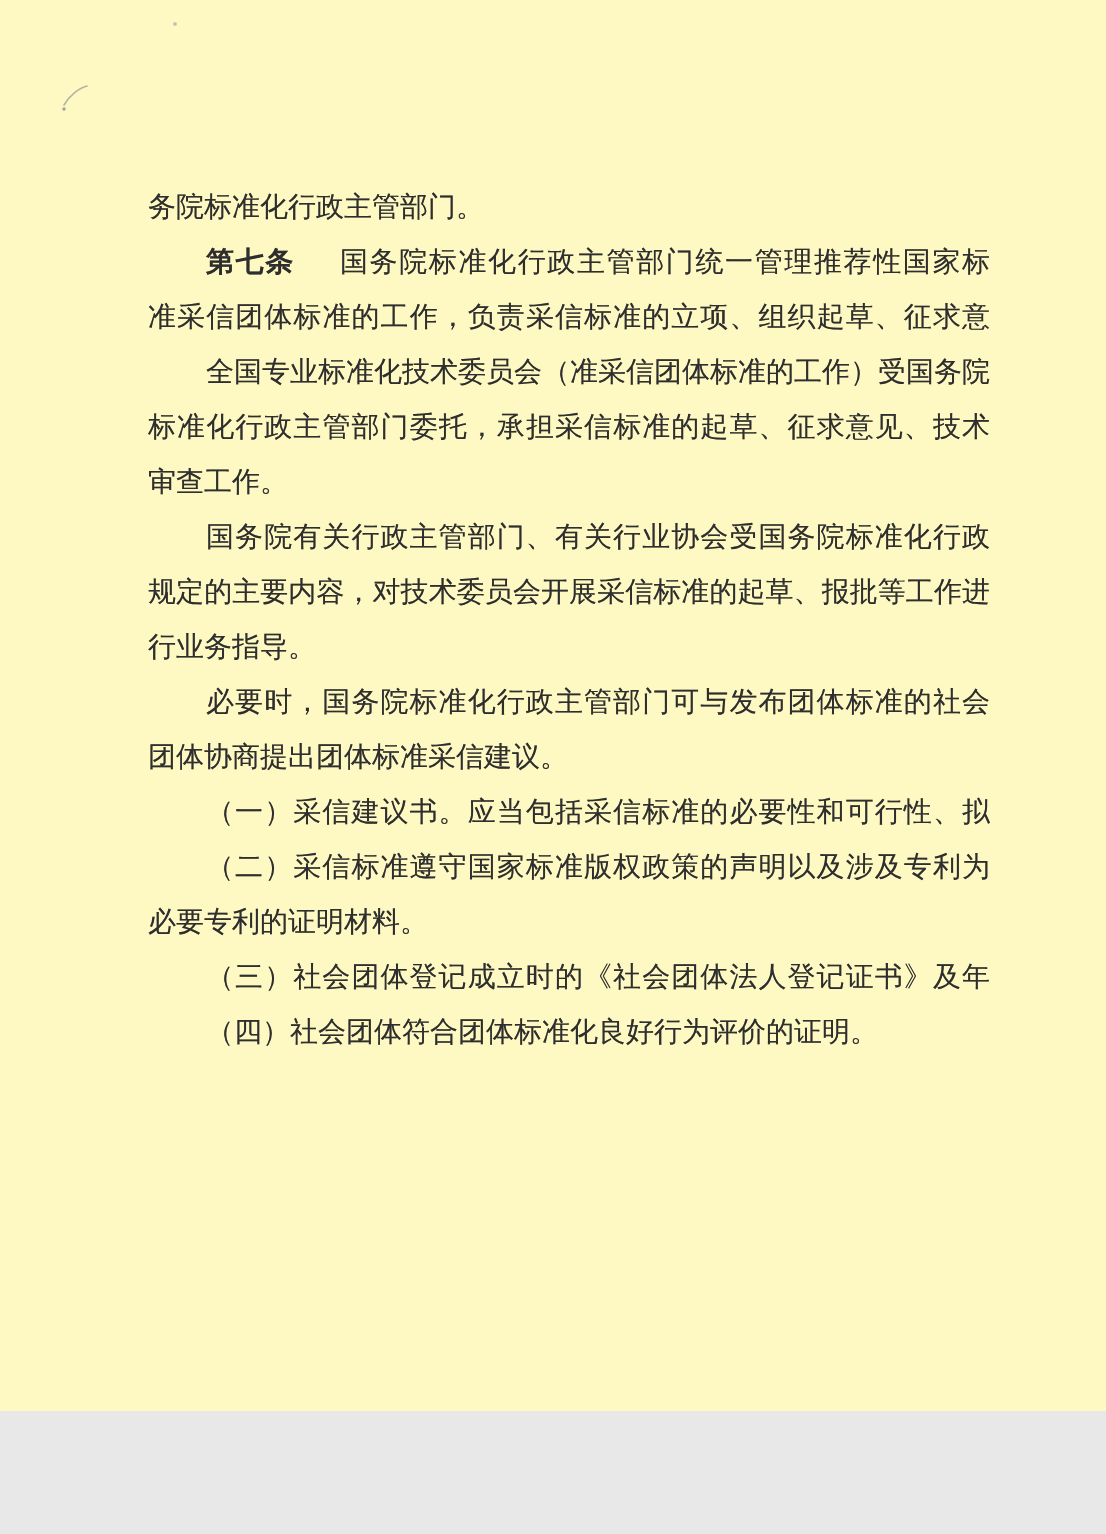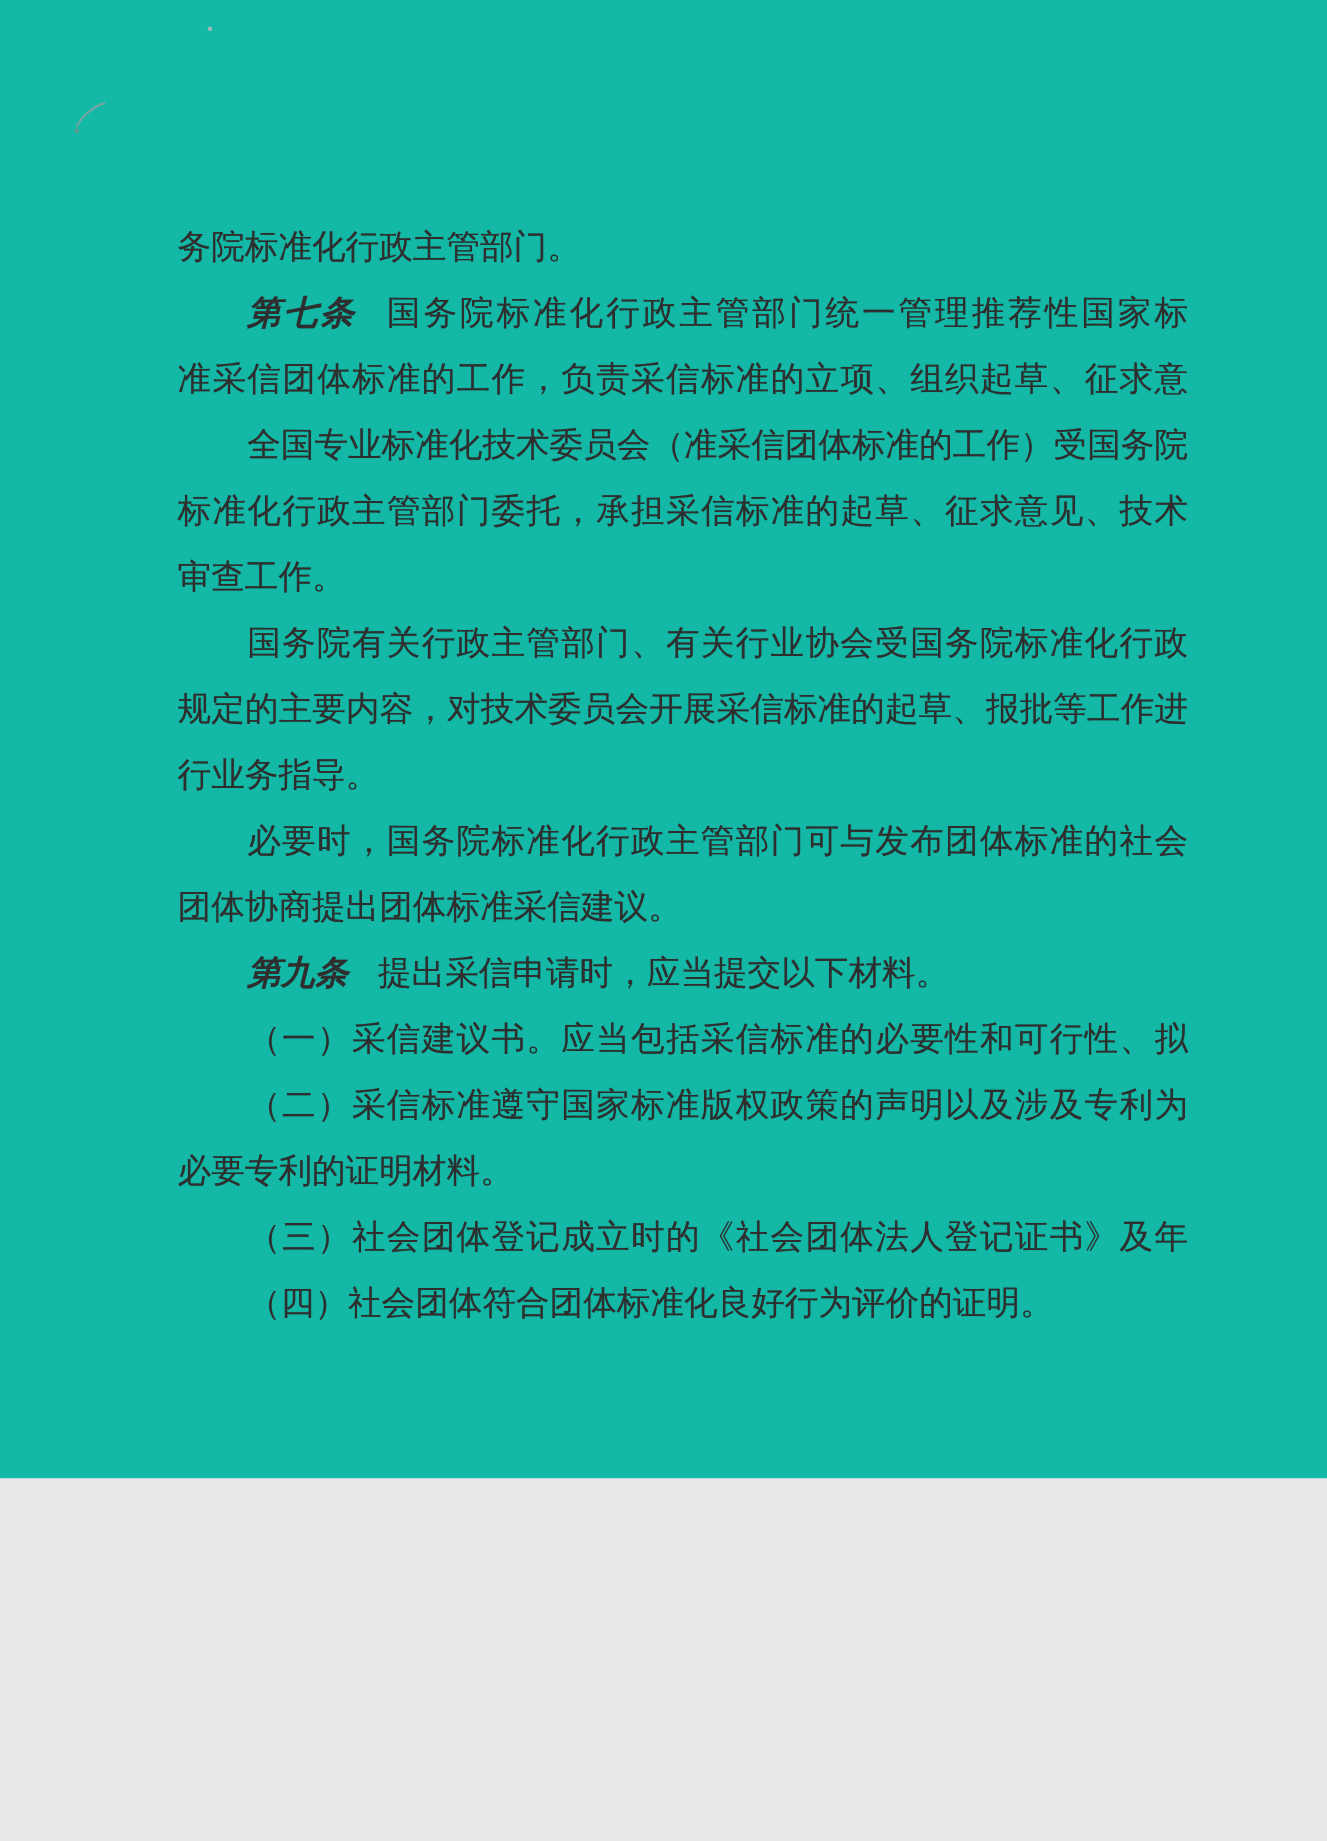--- a/index.html
+++ b/index.html
@@ -3,23 +3,23 @@
 <meta charset="utf-8">
 <style>
   html, body {
     margin: 0;
     padding: 0;
     background: #e8e8e8;
   }
   .page {
     position: relative;
     width: 1106px;
-    height: 1232px;
+    height: 1411px;
     margin: 0 auto;
-    background: #14b8a6;
+    background: #fef9c3;
     overflow: hidden;
     font-family: "Liberation Serif", "DejaVu Serif", serif;
     color: #2e2e2e;
   }
   .text-block {
     position: absolute;
     left: 148px;
     top: 179px;
     width: 842px;
   }
@@ -35,22 +35,21 @@
   .line.fill {
     white-space: normal;
     text-align: justify;
     text-align-last: justify;
   }
   .line.indent {
     text-indent: 58px;
   }
   .article-no {
     font-weight: bold;
-    margin-right: 25px;
-    font-style: italic;
+    margin-right: 45px;
   }
   .page-number {
     position: absolute;
     top: 1408px;
     right: 147px;
     height: 34px;
     line-height: 34px;
     font-size: 27px;
     letter-spacing: 3px;
     color: #3a3a3a;
@@ -90,21 +89,20 @@
       <div class="line indent fill"><span class="article-no">第七条</span><span>国务院标准化行政主管部门统一管理推荐性国家标</span></div>
       <div class="line fill"><span>准采信团体标准的工作，负责采信标准的立项、组织起草、征求意</span></div>
       <div class="line indent fill"><span>全国专业标准化技术委员会（准采信团体标准的工作）受国务院</span></div>
       <div class="line fill"><span>标准化行政主管部门委托，承担采信标准的起草、征求意见、技术</span></div>
       <div class="line"><span>审查工作。</span></div>
       <div class="line indent fill"><span>国务院有关行政主管部门、有关行业协会受国务院标准化行政</span></div>
       <div class="line fill"><span>规定的主要内容，对技术委员会开展采信标准的起草、报批等工作进</span></div>
       <div class="line"><span>行业务指导。</span></div>
       <div class="line indent fill"><span>必要时，国务院标准化行政主管部门可与发布团体标准的社会</span></div>
       <div class="line"><span>团体协商提出团体标准采信建议。</span></div>
-      <div class="line indent"><span class="article-no">第九条</span><span>提出采信申请时，应当提交以下材料。</span></div>
       <div class="line indent fill"><span>（一）采信建议书。应当包括采信标准的必要性和可行性、拟</span></div>
       <div class="line indent fill"><span>（二）采信标准遵守国家标准版权政策的声明以及涉及专利为</span></div>
       <div class="line"><span>必要专利的证明材料。</span></div>
       <div class="line indent fill"><span>（三）社会团体登记成立时的《社会团体法人登记证书》及年</span></div>
       <div class="line indent"><span>（四）社会团体符合团体标准化良好行为评价的证明。</span></div>
     </div>
 
   <div class="page-number">— 3 —</div>
 
 </div>

